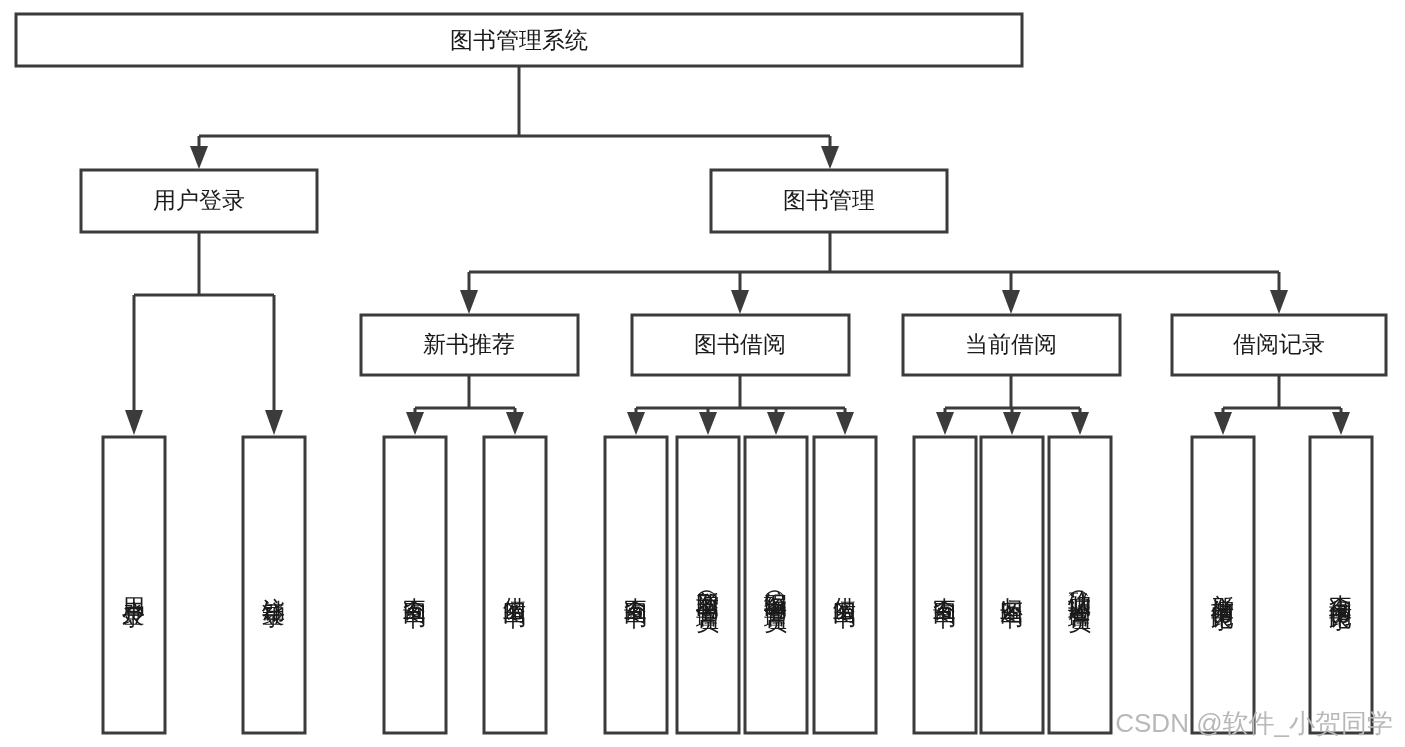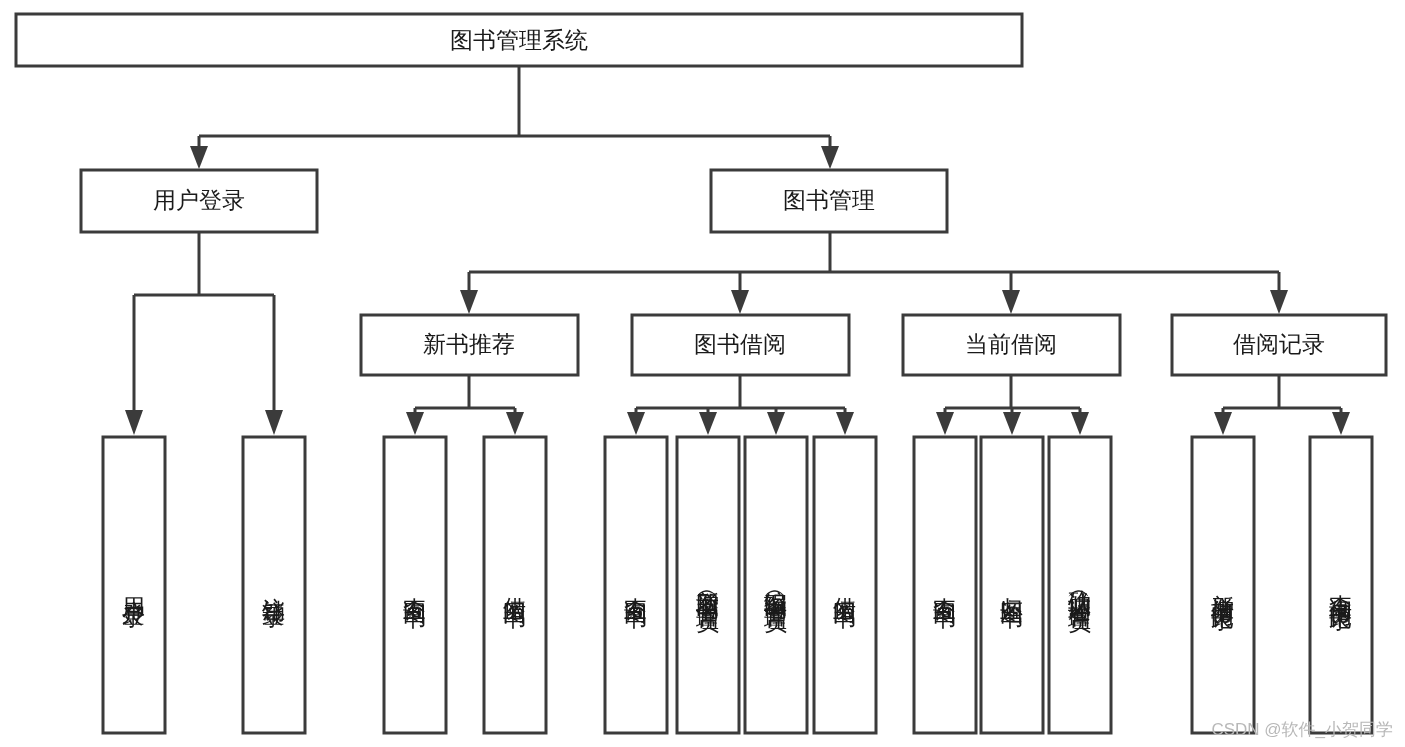--- a/index.html
+++ b/index.html
@@ -55,21 +55,21 @@
     writing-mode: vertical-rl;
     text-orientation: upright;
     text-anchor: middle;
     letter-spacing: 3px;
   }
   .watermark {
     position: absolute;
     right: 12px;
     bottom: 6px;
     font-family: "Liberation Sans", "DejaVu Sans", sans-serif;
-    font-size: 17px;
+    font-size: 26px;
     color: #b8b8b8;
     white-space: nowrap;
     pointer-events: none;
     user-select: none;
   }
 </style>
 </head>
 <body>
 
 <div id="diagram-root">

